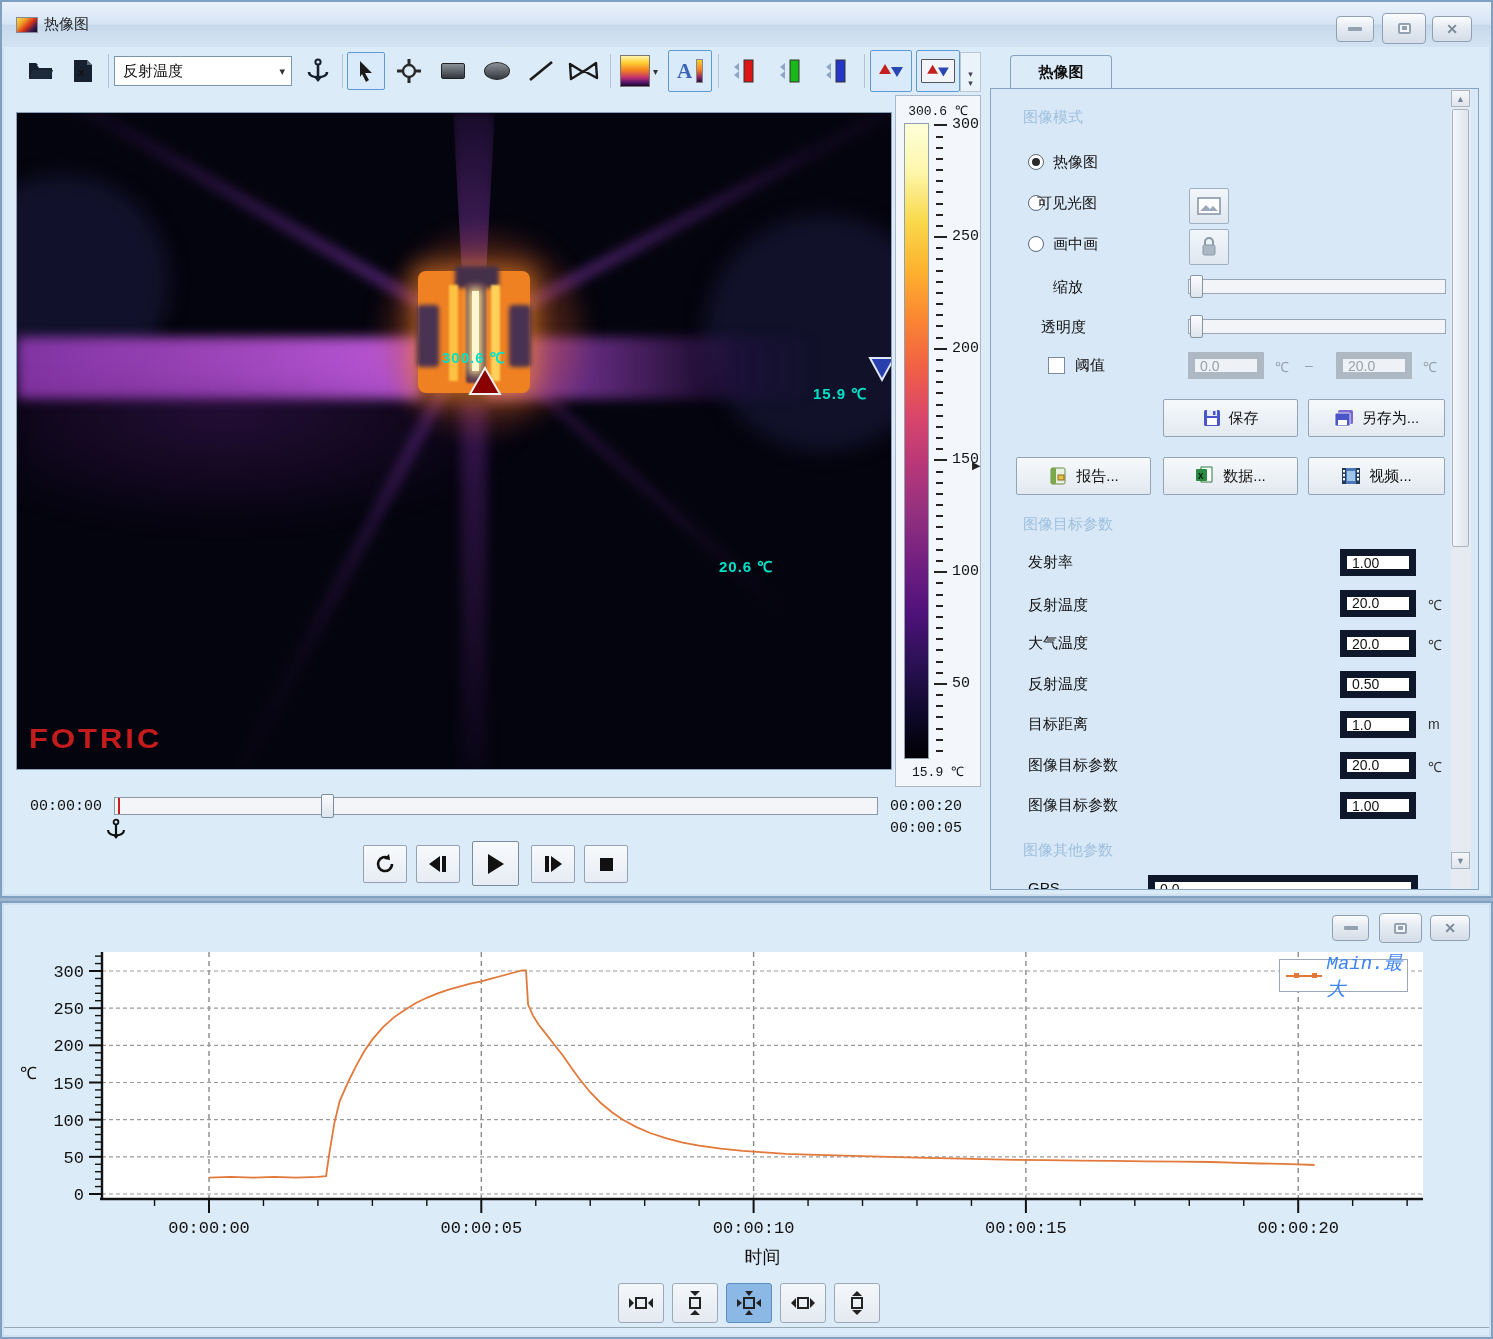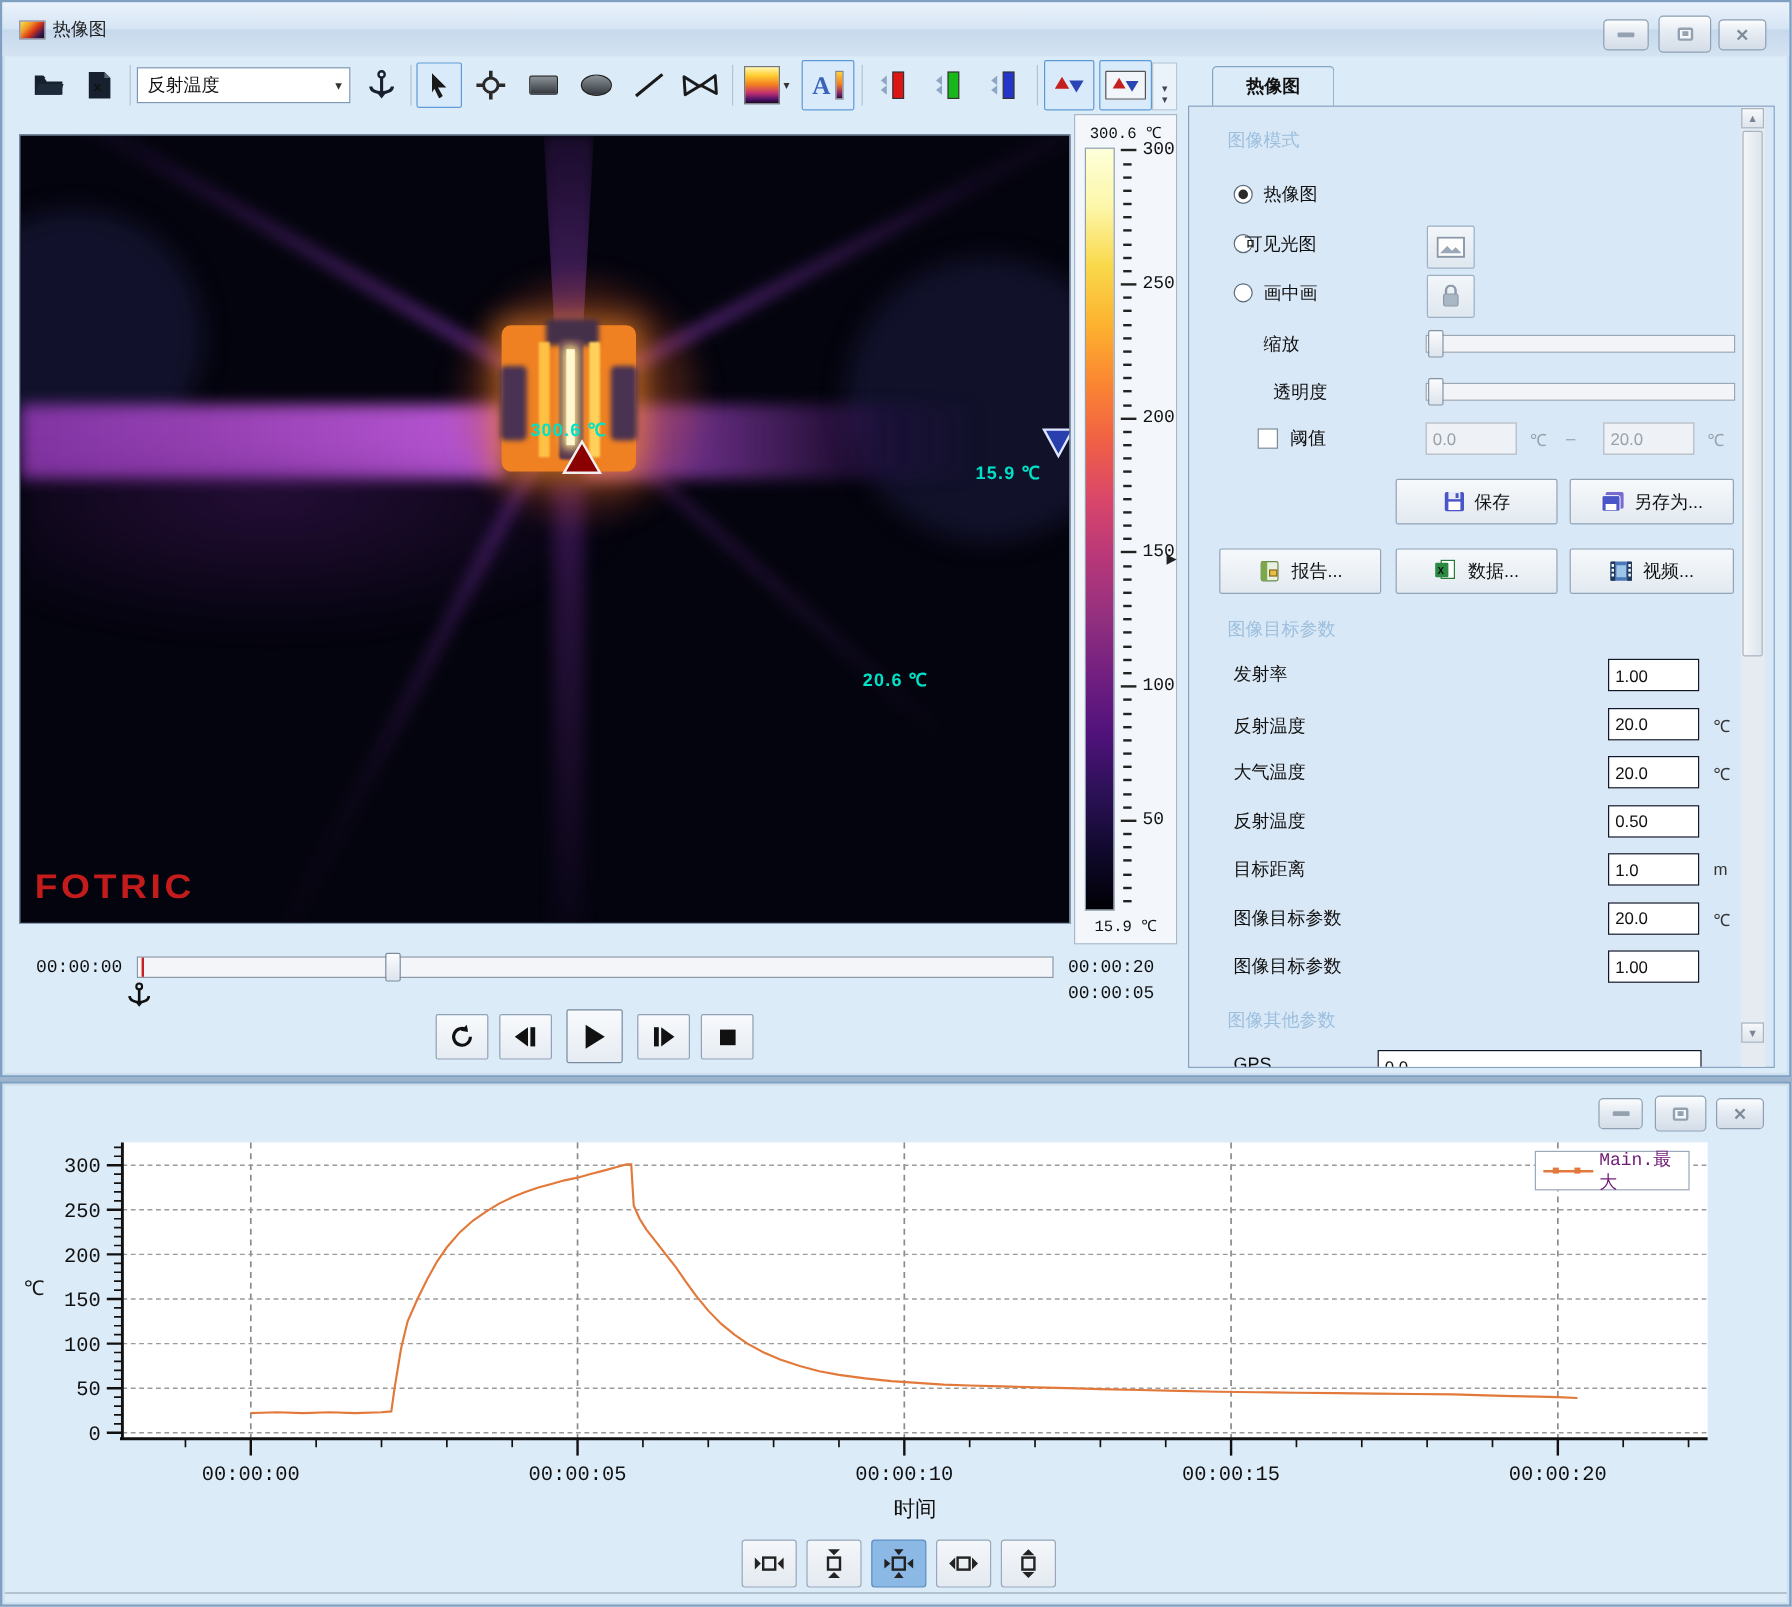--- a/index.html
+++ b/index.html
@@ -28,21 +28,21 @@
   .panel-tab{position:absolute;background:#dcebf8;border:1px solid #86a4c2;border-bottom:none;border-radius:4px 4px 0 0;display:flex;align-items:center;justify-content:center;font-size:15px;font-weight:bold;color:#111;}
   .sidebar{position:absolute;background:#d9e8f6;border:1px solid #86a4c2;overflow:hidden;}
   .sec-hdr{position:absolute;color:#9dbfde;font-size:15px;}
   .radio{position:absolute;width:16px;height:16px;border-radius:50%;border:1px solid #5a6a7a;background:#fff;}
   .radio.sel::after{content:"";position:absolute;left:3px;top:3px;width:8px;height:8px;border-radius:50%;background:#2a2a2a;}
   .lbl{position:absolute;font-size:15px;color:#111;white-space:nowrap;}
   .icon-btn{position:absolute;width:40px;height:36px;background:linear-gradient(#f2f6fa,#dfe7ef);border:1px solid #9db0c2;border-radius:2px;display:flex;align-items:center;justify-content:center;}
   .slider{position:absolute;height:15px;background:#f2f4f7;border:1px solid #9aa8b6;}
   .slider .thumb{position:absolute;left:1px;top:-5px;width:13px;height:23px;background:linear-gradient(#fbfcfe,#dde4ec);border:1px solid #8494a6;border-radius:2px;}
   .checkbox{position:absolute;width:17px;height:17px;background:#fff;border:1px solid #7a8a9a;}
-  .tinput{position:absolute;height:27px;background:#fff;border:1px solid #0f172a;font:14px "Liberation Sans",sans-serif;color:#111;padding:0 5px;}
+  .tinput{position:absolute;height:27px;background:#fff;border:7px solid #0f172a;font:14px "Liberation Sans",sans-serif;color:#111;padding:0 5px;}
   .tinput.disabled{background:#eef1f5;color:#98a2ac;border-color:#aeb8c2;}
   .unit{position:absolute;font-size:14px;color:#333;}
   .unit.dim{color:#98a2ac;}
   .pbtn{position:absolute;height:38px;background:linear-gradient(#f6f9fb,#e2e9f0);border:1px solid #93a4b6;border-radius:2px;display:flex;align-items:center;justify-content:center;gap:8px;font-size:15px;color:#111;}
   .scrollbar{position:absolute;background:#e6ebf1;}
   .sb-btn{position:absolute;left:0;width:19px;height:17px;background:linear-gradient(#f6f8fa,#dfe5ec);border:1px solid #a8b4c0;color:#788696;font-size:9px;display:flex;align-items:center;justify-content:center;}
   .sb-thumb{position:absolute;left:1px;width:17px;background:linear-gradient(90deg,#f4f7fa,#dde4ec);border:1px solid #a8b4c0;border-radius:2px;}
   .zoombtn{position:absolute;width:46px;height:40px;background:linear-gradient(#f4f7fa,#e4eaf1);border:1px solid #9aa8ba;border-radius:3px;display:flex;align-items:center;justify-content:center;}
   .zoombtn.sel{background:#8cb8e6;border-color:#5a8cc0;}
   svg text{font-family:"Liberation Mono","DejaVu Sans Mono",monospace;fill:#111;}
@@ -353,21 +353,21 @@
             <path d="M5 8 v-3 a4 4 0 0 1 8 0 v3" fill="none" stroke="#8a98a8" stroke-width="2"></path>
             <rect x="3" y="8" width="12" height="10" rx="1.5" fill="#aab8c6" stroke="#8a98a8"></rect>
           </svg>
       </div>
 
       <span class="lbl" style="left:62px;top:189px;">缩放</span>
       <div class="slider" style="left:197px;top:190px;width:258px;">
           <div class="thumb"></div>
         </div>
 
-      <span class="lbl" style="left:70px;top:229px;">透明度</span>
+      <span class="lbl" style="left:50px;top:229px;">透明度</span>
       <div class="slider" style="left:197px;top:230px;width:258px;">
           <div class="thumb"></div>
         </div>
 
       <span class="checkbox" style="left:57px;top:268px;"></span>
       <span class="lbl" style="left:84px;top:267px;">阈值</span>
       <input class="tinput disabled" style="left: 197px; top: 263px; width: 76px;" readonly="" value="0.0">
       <span class="unit dim" style="left:284px;top:268px;">℃</span>
       <span class="unit dim" style="left:314px;top:268px;">–</span>
       <input class="tinput disabled" style="left: 345px; top: 263px; width: 76px;" readonly="" value="20.0">
@@ -577,21 +577,21 @@
         <text x="760.5" y="314" text-anchor="middle" font-size="18">时间</text>
         <polyline points="207.0,228.6 228.8,227.9 250.6,228.6 272.4,227.9 294.1,228.6 315.9,227.9 324.1,227.2 326.8,207.8 332.3,174.4 337.7,152.1 345.9,133.5 354.0,117.1 362.2,102.3 370.4,90.4 381.3,77.8 392.2,68.1 403.1,60.7 413.9,54.0 424.8,48.8 435.7,44.3 446.6,40.6 457.5,37.6 468.4,34.6 479.3,32.4 490.2,29.4 501.1,26.5 512.0,23.5 520.1,21.3 524.0,21.3 526.1,55.5 531.0,66.6 536.5,75.5 544.7,85.9 552.8,96.3 561.0,106.7 569.2,118.6 577.3,129.8 588.2,143.2 599.1,154.3 610.0,163.2 620.9,170.7 634.5,178.1 648.1,184.0 664.5,189.3 680.8,193.7 697.1,196.7 718.9,199.7 740.7,201.9 762.5,203.4 784.3,204.9 806.1,205.6 833.3,206.3 860.5,207.1 887.8,207.8 915.0,208.6 947.7,209.3 980.3,210.1 1013.0,210.8 1045.7,211.2 1078.4,211.6 1111.0,211.9 1143.7,212.3 1176.4,212.7 1209.1,213.0 1236.3,213.8 1258.1,214.5 1279.9,214.9 1296.2,215.3 1312.5,216.0" fill="none" stroke="#e2793a" stroke-width="1.8"></polyline>
       </svg>
 
     <div class="abs" style="left:1277px;top:56px;width:129px;height:33px;background:#fff;border:1px solid #9aa8b8;display:flex;align-items:center;">
       <svg width="42" height="10" style="margin-left:6px;">
           <line x1="0" y1="5" x2="42" y2="5" stroke="#e2793a" stroke-width="2"></line>
           <rect x="8" y="2" width="5" height="5" fill="#e2793a"></rect>
           <rect x="26" y="2" width="5" height="5" fill="#e2793a"></rect>
         </svg>
-      <span class="mono" style="font-size:15px;color:#701a75;margin-left:5px;">Main.最大</span>
+      <span class="mono" style="font-size:19px;color:#3b82f6;margin-left:5px;font-style:italic;">Main.最大</span>
     </div>
 
     <div class="zoombtn" style="left:616px;top:380px;">
       <svg width="26" height="18" viewBox="0 0 26 18">
           <rect x="8" y="4" width="10" height="10" fill="none" stroke="#222" stroke-width="2"></rect>
           <path d="M1 4 l5 5 -5 5 z" fill="#222"></path>
           <path d="M25 4 l-5 5 5 5 z" fill="#222"></path>
         </svg>
     </div>
     <div class="zoombtn" style="left:670px;top:380px;">

